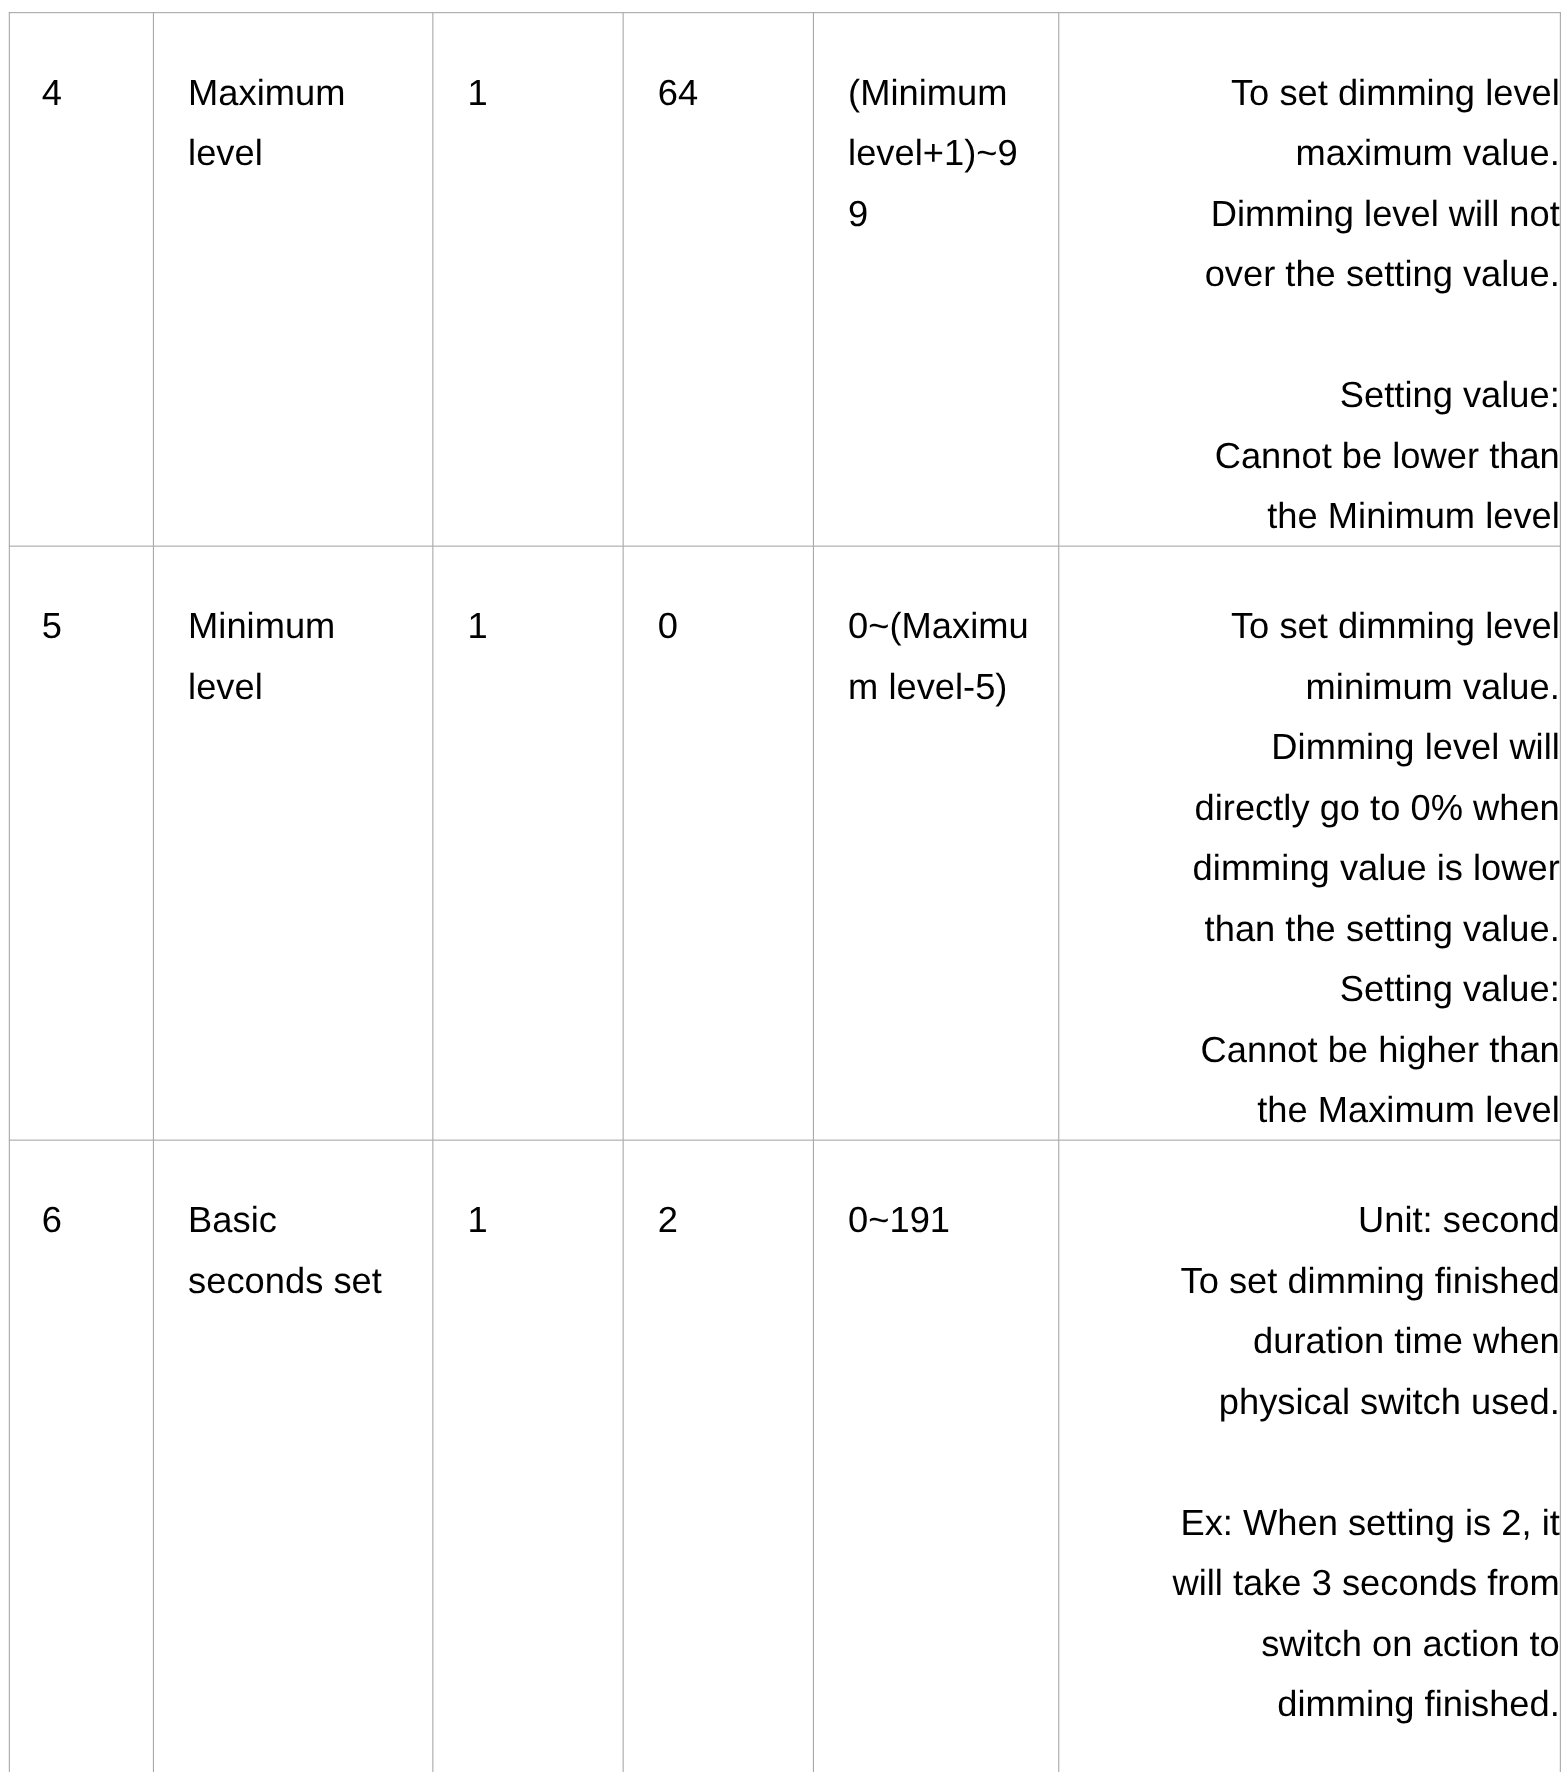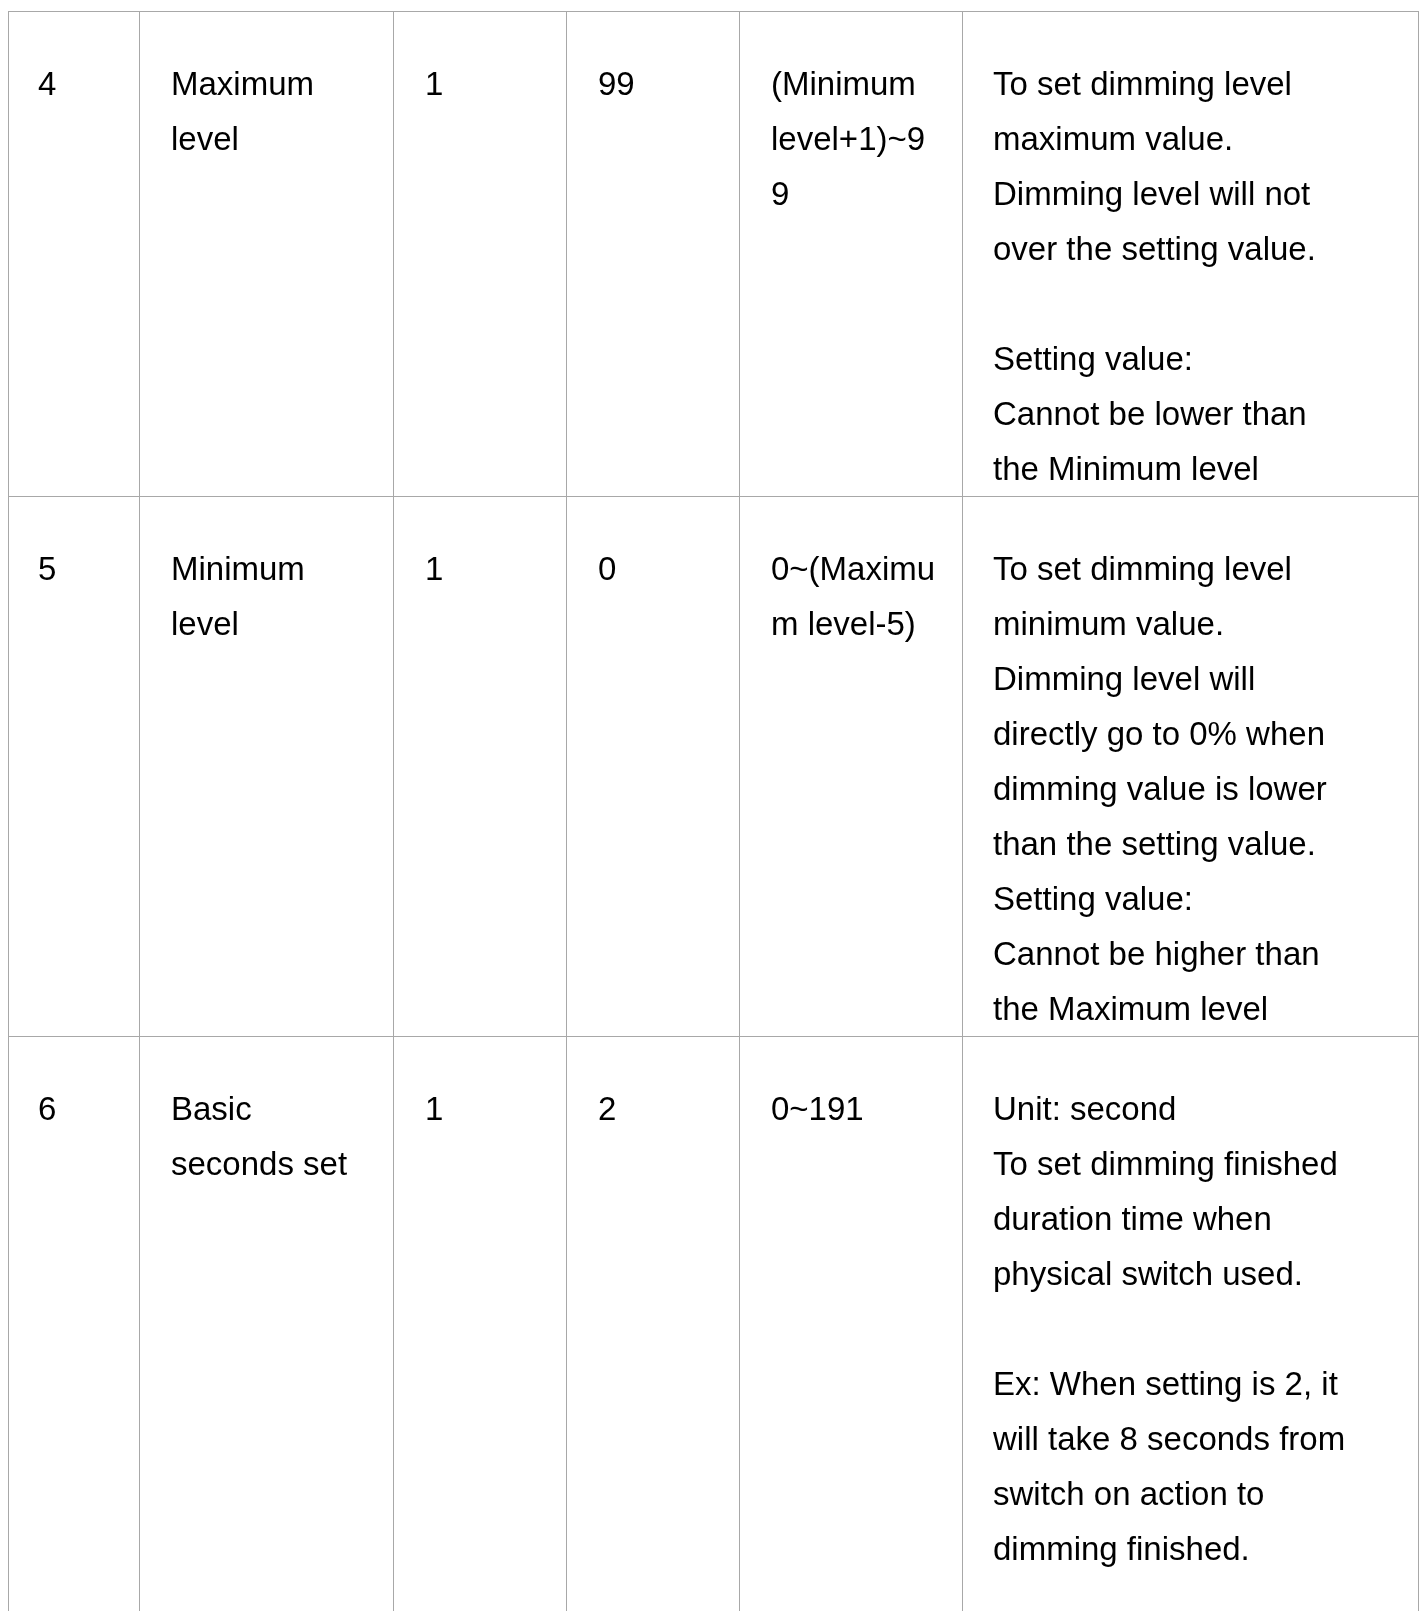--- a/index.html
+++ b/index.html
@@ -4,21 +4,21 @@
 <style>
   html, body { margin: 0; padding: 0; background: #ffffff; }
   body { width: 1424px; height: 1611px; position: relative; overflow: hidden;
          font-family: "Liberation Sans", sans-serif; color: #000; }
   table.params { position: absolute; left: 8px; top: 11px; border-collapse: collapse;
                  table-layout: fixed; width: 1410px; }
   table.params td { border: 1.5px solid #a8a8a8; vertical-align: top; padding: 0;
                     font-size: 33px; line-height: 55px; }
   .cell { padding: 44px 0 0 31px; white-space: pre-wrap; word-break: break-all; }
   .c0 .cell { padding-left: 29px; }
-  .desc .cell { padding-left: 30px; word-break: normal; }
+  .desc .cell { padding-left: 30px; word-break: normal; text-align: right; }
   tr.r0 td { height: 479px; }
   tr.r1 td { height: 534px; }
   tr.r2 td { height: 577px; }
 </style>
 </head>
 <body>
 
 <table class="params">
   <colgroup>
     <col style="width:131px">
@@ -34,21 +34,21 @@
           <div class="cell">4</div>
         </td>
       <td>
           <div class="cell">Maximum
 level</div>
         </td>
       <td>
           <div class="cell">1</div>
         </td>
       <td>
-          <div class="cell">99</div>
+          <div class="cell">64</div>
         </td>
       <td>
           <div class="cell">(Minimum
 level+1)~9
 9</div>
         </td>
       <td class="desc">
           <div class="cell">To set dimming level
 maximum value.
 Dimming level will not
@@ -106,19 +106,19 @@
       <td>
           <div class="cell">0~191</div>
         </td>
       <td class="desc">
           <div class="cell">Unit: second
 To set dimming finished
 duration time when
 physical switch used.
 
 Ex: When setting is 2, it
-will take 8 seconds from
+will take 3 seconds from
 switch on action to
 dimming finished.</div>
         </td>
     </tr>
   </tbody>
 </table>
 
 </body></html>

